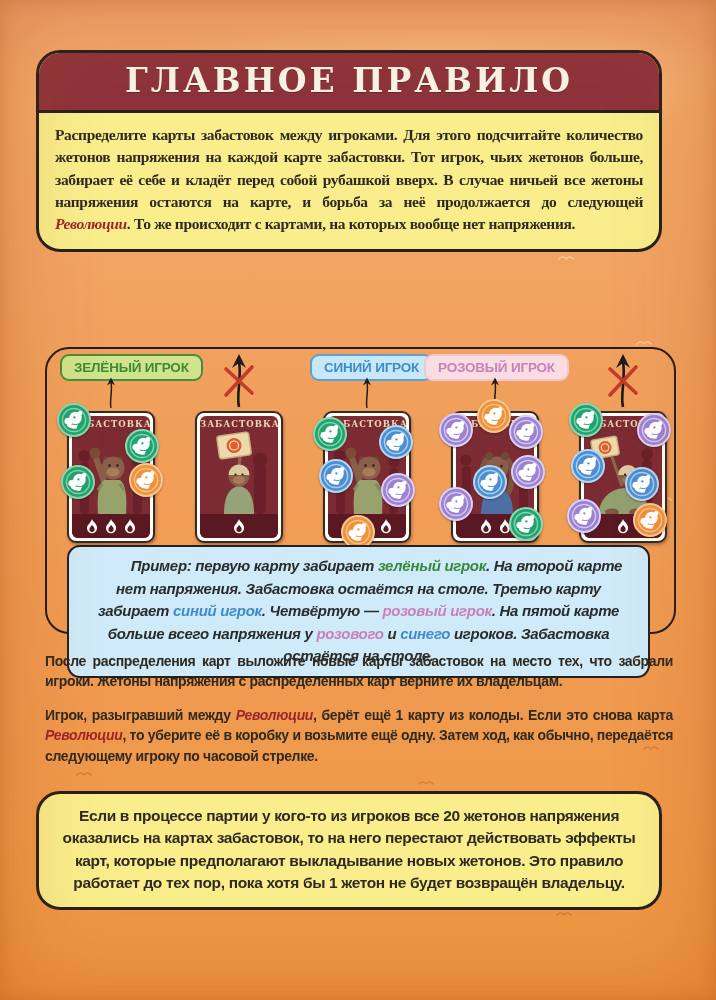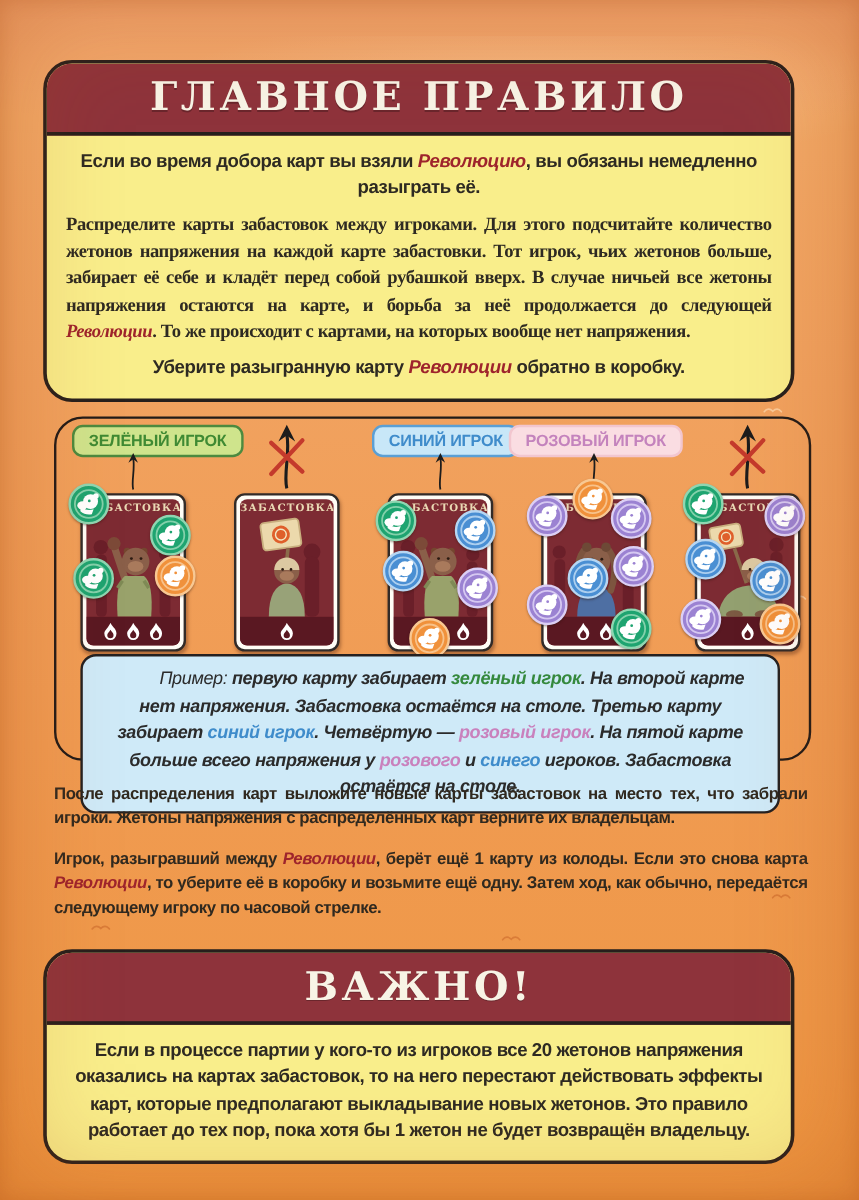--- a/index.html
+++ b/index.html
@@ -17,21 +17,21 @@
   
   .rulebox{position:absolute;left:36px;width:620px;border:3px solid #261f1c;border-radius:24px;overflow:hidden;background:#f9ee8b;}
   .rulebox-head{background:#8e333b;border-bottom:3px solid #261f1c;text-align:center;padding:8px 0 10px;}
   .rulebox-title{font-family:"DejaVu Serif",serif;font-weight:bold;color:#f8f4e6;font-size:33px;letter-spacing:3px;text-shadow:0 1px 0 rgba(0,0,0,.25);}
   .rulebox-body{padding:11px 16px 13px;color:#2e2a22;font-size:15.5px;font-weight:bold;letter-spacing:-.35px;line-height:1.44;}
   .rulebox-body p{margin:0 0 8px;}
   .rulebox-body p:last-child{margin-bottom:0;}
   .t-center{text-align:center;}
   .t-just{text-align:justify;font-family:Liberation Serif, serif;}
   .seg-rev{color:#9e242c;font-style:italic;}
-  .seg-b{font-weight:normal;margin-left:36px;}
+  .seg-b{font-weight:bold;margin-left:36px;}
   .seg-green{color:#35893d;}
   .seg-blue{color:#3f8ccb;}
   .seg-pink{color:#c981bd;}
 
   
   .panel{position:absolute;left:45px;top:347px;width:627px;height:283px;border:2.5px solid #211b18;border-radius:24px;}
   .pill{position:absolute;top:5px;font-size:13.5px;font-weight:bold;letter-spacing:-.2px;padding:4px 12px;border-radius:9px;border:2px solid;white-space:nowrap;}
   .pill-green{left:13px;background:#cfe48c;border-color:#4c8a3f;color:#3f8a33;}
   .pill-blue{left:263px;background:#c8e7f8;border-color:#5b9fd4;color:#3f8ccb;}
   .pill-pink{left:377px;background:#fadde2;border-color:#f2c6cf;color:#c483bd;}
@@ -123,23 +123,21 @@
           <path d="M1 6 Q5.5 1 10 5.5 Q14.5 1 19 6" fill="none" stroke="rgba(203,105,44,.6)" stroke-width="1.8" stroke-linecap="round"></path>
         </svg>
     </div>
     </div>
 
   <div class="rulebox" style="top:50px;">
     <div class="rulebox-head">
       <span class="rulebox-title">ГЛАВНОЕ ПРАВИЛО</span>
     </div>
     <div class="rulebox-body">
-      <p class="t-center"><span>Если во время добора карт вы взяли </span><span class="seg-rev">Революцию</span><span>, вы обязаны немедленно разыграть её.</span></p>
       <p class="t-just"><span>Распределите карты забастовок между игроками. Для этого подсчитайте количество жетонов напряжения на каждой карте забастовки. Тот игрок, чьих жетонов больше, забирает её себе и кладёт перед собой рубашкой вверх. В случае ничьей все жетоны напряжения остаются на карте, и борьба за неё продолжается до следующей </span><span class="seg-rev">Революции</span><span>. То же происходит с картами, на которых вообще нет напряжения.</span></p>
-      <p class="t-center"><span>Уберите разыгранную карту </span><span class="seg-rev">Революции</span><span> обратно в коробку.</span></p>
     </div>
   </div>
 
   <div class="panel">
     <div class="pill pill-green">ЗЕЛЁНЫЙ ИГРОК</div>
     <div class="pill pill-blue">СИНИЙ ИГРОК</div>
     <div class="pill pill-pink">РОЗОВЫЙ ИГРОК</div>
     <div id="cards-layer">
         <svg class="arrow short" style="left:46px" viewBox="0 0 36 56">
     <path class="shaft" d="M18 54 C15 42 21 24 18 9"></path>
@@ -597,22 +595,19 @@
         </div>
       </div>
   </div>
 
   <div class="example-box"><span class="seg-b">Пример:</span><span> первую карту забирает </span><span class="seg-green">зелёный игрок</span><span>. На второй карте нет напряжения. Забастовка остаётся на столе. Третью карту забирает </span><span class="seg-blue">синий игрок</span><span>. Четвёртую — </span><span class="seg-pink">розовый игрок</span><span>. На пятой карте больше всего напряжения у </span><span class="seg-pink">розового</span><span> и </span><span class="seg-blue">синего</span><span> игроков. Забастовка остаётся на столе.</span></div>
 
   <p class="freepara" id="para-after-1">После распределения карт выложите новые карты забастовок на место тех, что забрали игроки. Жетоны напряжения с распределённых карт верните их владельцам.</p>
   <p class="freepara" id="para-after-2"><span>Игрок, разыгравший между </span><span class="seg-rev">Революции</span><span>, берёт ещё 1 карту из колоды. Если это снова карта </span><span class="seg-rev">Революции</span><span>, то уберите её в коробку и возьмите ещё одну. Затем ход, как обычно, передаётся следующему игроку по часовой стрелке.</span></p>
 
   <div class="rulebox" style="top:791px;">
-    <div class="rulebox-head">
-      <span class="rulebox-title">ВАЖНО!</span>
-    </div>
     <div class="rulebox-body">
       <p class="t-center">Если в процессе партии у кого-то из игроков все 20 жетонов напряжения оказались на картах забастовок, то на него перестают действовать эффекты карт, которые предполагают выкладывание новых жетонов. Это правило работает до тех пор, пока хотя бы 1 жетон не будет возвращён владельцу.</p>
     </div>
   </div>
 
   <div class="vignette"></div>
 </div>
 
 </body></html>

